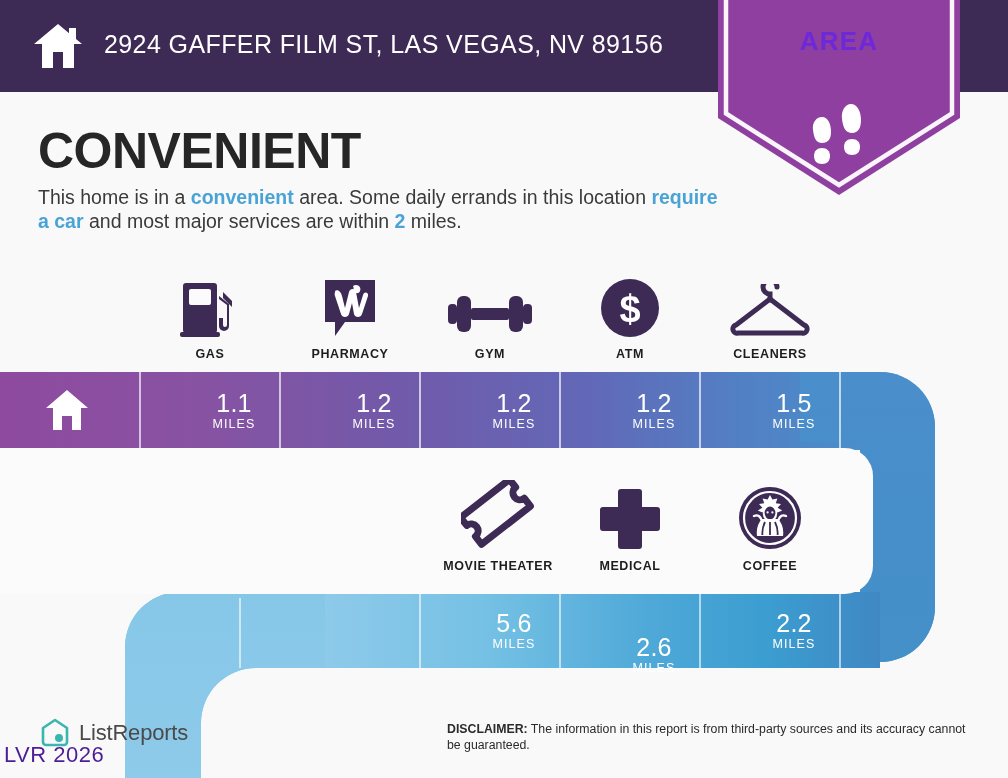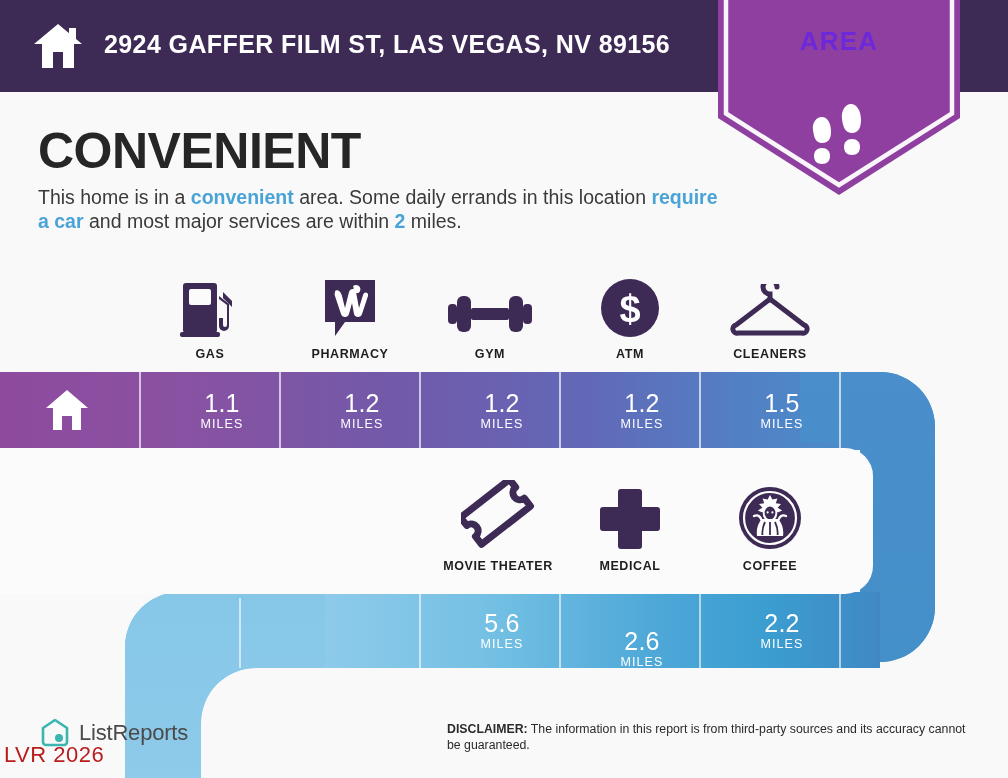--- a/index.html
+++ b/index.html
@@ -9,21 +9,21 @@
     font-family:"Liberation Sans","DejaVu Sans",sans-serif;
     position:relative;
   }
   #stage{position:absolute;inset:0;width:1008px;height:778px;background:#f9f9f9;overflow:hidden;}
 
   
   .header{position:absolute;left:0;top:0;width:1008px;height:92px;background:#3d2a55;z-index:5;}
   .header-home{position:absolute;left:33px;top:23px;width:50px;height:46px;}
   .header-addr{
     position:absolute;left:104px;top:30px;
-    color:#ffffff;font-size:25px;letter-spacing:.4px;font-weight:700;
+    color:#ffffff;font-size:25px;letter-spacing:.4px;font-weight:400;
     white-space:nowrap;
   }
 
   
   .badge{position:absolute;left:718px;top:0;width:242px;height:195px;z-index:20;}
   .badge svg{display:block;}
   .badge-text{
     position:absolute;left:0;top:26px;width:242px;text-align:center;
     color:#6d28d9;font-size:26px;font-weight:700;line-height:30px;letter-spacing:1.2px;
     pointer-events:none;
@@ -46,31 +46,31 @@
   .icon-label{
     margin-top:9px;font-size:12.5px;font-weight:700;color:#1d1d1d;letter-spacing:.6px;
     white-space:nowrap;
   }
 
   
   .snake{position:absolute;left:0;top:366px;width:1008px;height:412px;z-index:1;}
   .bar-cell{
     position:absolute;width:164px;height:78px;
     display:flex;flex-direction:column;align-items:center;justify-content:center;
-    color:#ffffff;z-index:3;pointer-events:auto;
+    color:#ffffff;z-index:3;pointer-events:auto;padding-left:12px;
   }
   .bar-num{font-size:25px;line-height:26px;font-weight:400;letter-spacing:.3px;}
   .bar-unit{font-size:12.5px;line-height:15px;letter-spacing:1.1px;margin-top:1px;}
   .bar-home{position:absolute;left:45px;top:389px;width:44px;height:42px;z-index:3;}
 
   
   .lr-logo{position:absolute;left:40px;top:718px;display:flex;align-items:center;z-index:6;}
   .lr-name{margin-left:9px;font-size:22px;color:#4a4a4a;letter-spacing:-.2px;}
   .watermark{
-    position:absolute;left:4px;top:742px;font-size:22px;color:#b91c1c;letter-spacing:.5px;z-index:6;
+    position:absolute;left:4px;top:742px;font-size:22px;color:#4c1d95;letter-spacing:.5px;z-index:6;
   }
   .disclaimer{
     position:absolute;left:447px;top:722px;width:520px;
     font-size:12.3px;line-height:15.5px;color:#2b2b2b;z-index:6;
   }
   .disclaimer b{font-weight:700;}
 </style>
 </head>
 <body>
 
@@ -285,21 +285,21 @@
         <path d="M16 30 c4 -2 7 1 8 5 M48 30 c-4 -2 -7 1 -8 5" fill="none" stroke="#ffffff" stroke-width="2.4" stroke-linecap="round"></path>
       </svg>
     </div>
     <div class="icon-label">COFFEE</div>
   </div>
 
   <div class="bar-cell" style="left:420px;top:592px;">
     <div class="bar-num">5.6</div>
     <div class="bar-unit">MILES</div>
   </div>
-  <div class="bar-cell" style="left:560px;top:592px;justify-content:flex-end;">
+  <div class="bar-cell" style="left:560px;top:616px;">
     <div class="bar-num">2.6</div>
     <div class="bar-unit">MILES</div>
   </div>
   <div class="bar-cell" style="left:700px;top:592px;">
     <div class="bar-num">2.2</div>
     <div class="bar-unit">MILES</div>
   </div>
 
   <div class="lr-logo">
     <svg width="30" height="30" viewBox="0 0 30 30">

